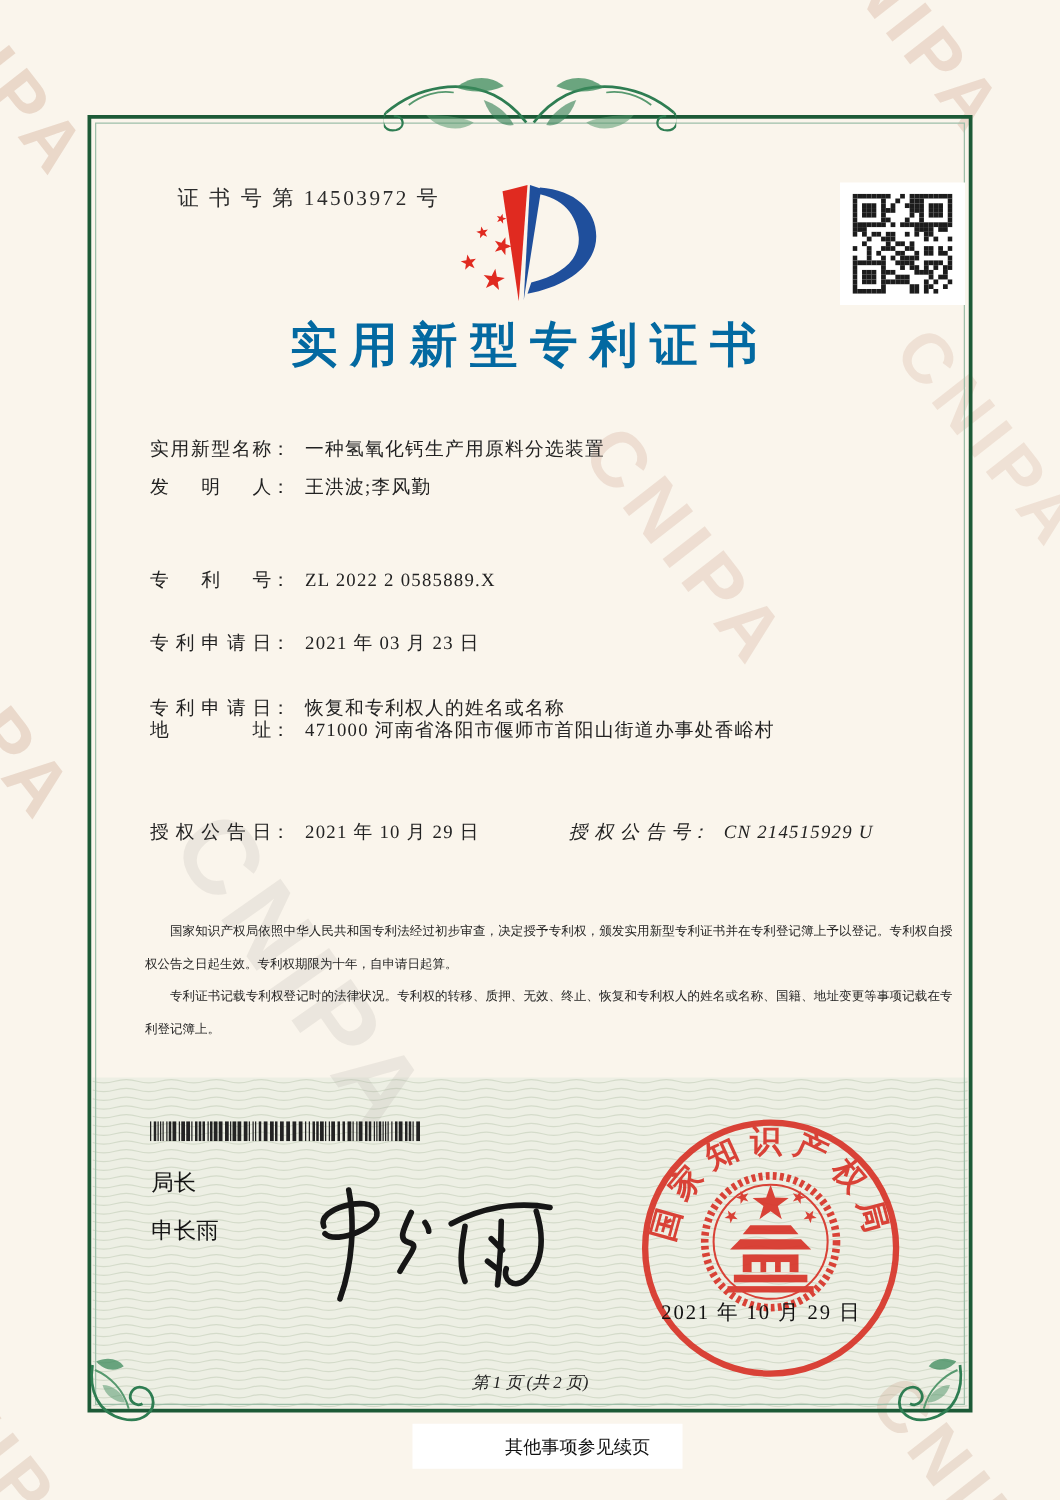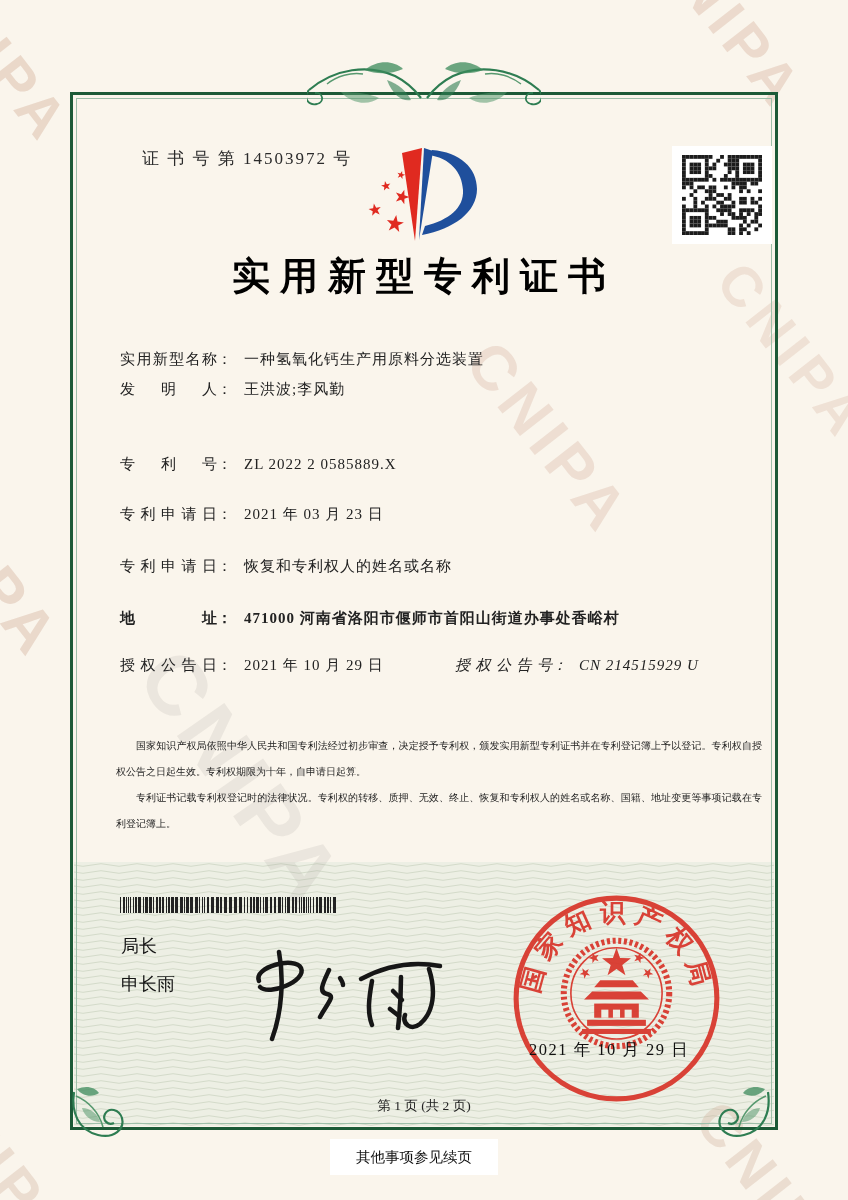--- a/index.html
+++ b/index.html
@@ -27,44 +27,44 @@
     pointer-events:none;
   }
   .cert-no{position:absolute; left:104px; top:147px; font-size:17px; letter-spacing:2px; color:#2b2b2b; z-index:4;margin-left:38px;}
   .logo{position:absolute; left:356px; top:144px; z-index:4;}
   .qr-box{
     position:absolute; left:672px; top:146px; width:100px; height:98px;
     background:#ffffff; display:flex; align-items:center; justify-content:center; z-index:4;
   }
   .title{
     position:absolute; left:0; right:0; top:251px; text-align:center;
-    font-size:38px; font-weight:bold; letter-spacing:10px; color:#000000; z-index:4;
+    font-size:38px; font-weight:bold; letter-spacing:10px; color:#0369a1; z-index:4;
   }
   .frow{position:absolute; left:120px; font-size:15px; color:#222; white-space:nowrap; z-index:4;}
   .flabel{display:inline-block; width:97px; text-align:justify; text-align-last:justify; vertical-align:bottom;}
   .fcolon{display:inline-block;}
   .fval{margin-left:12px; letter-spacing:1px;}
   .grant2{position:absolute; left:335px; top:0;font-style:italic;}
   .body-text{
     position:absolute; left:116px; top:699px; width:646px; z-index:4;
     font-size:10px; line-height:26px; color:#1f1f1f; text-align:justify;margin-top:34px;
   }
   .body-text p{margin:0; text-indent:2em;}
   .barcode{position:absolute; left:120px; top:897px; width:218px; height:16px; z-index:4;}
   .sig-block{position:absolute; left:121px; top:927px; font-size:18px; line-height:38px; color:#141414; z-index:4;}
   .sig-svg{position:absolute; left:243px; top:936px; z-index:4;}
   .seal{position:absolute; left:508px; top:890px; z-index:5;}
   .seal-date{
     position:absolute; left:529px; top:1039px; font-size:16.5px; letter-spacing:1.5px;
     color:#111; white-space:nowrap; z-index:6;
   }
-  .page-num{position:absolute; left:0; right:0; top:1097px; text-align:center; font-size:13.5px; color:#222; z-index:4;}
+  .page-num{position:absolute; left:0; right:0; top:1097px; text-align:center; font-size:13.5px; color:#222; z-index:4;font-style:italic;}
   .cont-box{
     position:absolute; left:330px; top:1139px; width:168px; height:36px; background:#ffffff;
-    display:flex; align-items:center; justify-content:center; font-size:14.5px; color:#111; z-index:4;
+    display:flex; align-items:center; justify-content:center; font-size:14.5px; color:#111; z-index:4;padding-left:48px;
   }
   .ornament{position:absolute; z-index:4; pointer-events:none;}
   .defs-svg{position:absolute; width:0; height:0; overflow:hidden;}
 </style>
 </head>
 <body>
 
 <div class="page">
 
   <svg class="defs-svg" aria-hidden="true">
@@ -411,21 +411,21 @@
   </div>
   <div class="frow" style="top:455px;">
     <span class="flabel">专利号</span><span class="fcolon">：</span><span class="fval">ZL 2022 2 0585889.X</span>
   </div>
   <div class="frow" style="top:505px;">
     <span class="flabel">专利申请日</span><span class="fcolon">：</span><span class="fval">2021 年 03 月 23 日</span>
   </div>
   <div class="frow" style="top:557px;">
     <span class="flabel">专利申请日</span><span class="fcolon">：</span><span class="fval">恢复和专利权人的姓名或名称</span>
   </div>
-  <div class="frow" style="top:609px;font-weight:bold;">
+  <div class="frow" style="top:575px;">
     <span class="flabel">地址</span><span class="fcolon">：</span><span class="fval">471000 河南省洛阳市偃师市首阳山街道办事处香峪村</span>
   </div>
   <div class="frow" style="top:656px;">
     <span>
       <span class="flabel">授权公告日</span><span class="fcolon">：</span><span class="fval">2021 年 10 月 29 日</span>
     </span>
     <span class="grant2">
       <span class="flabel">授权公告号</span><span class="fcolon">：</span><span class="fval">CN 214515929 U</span>
     </span>
   </div>

